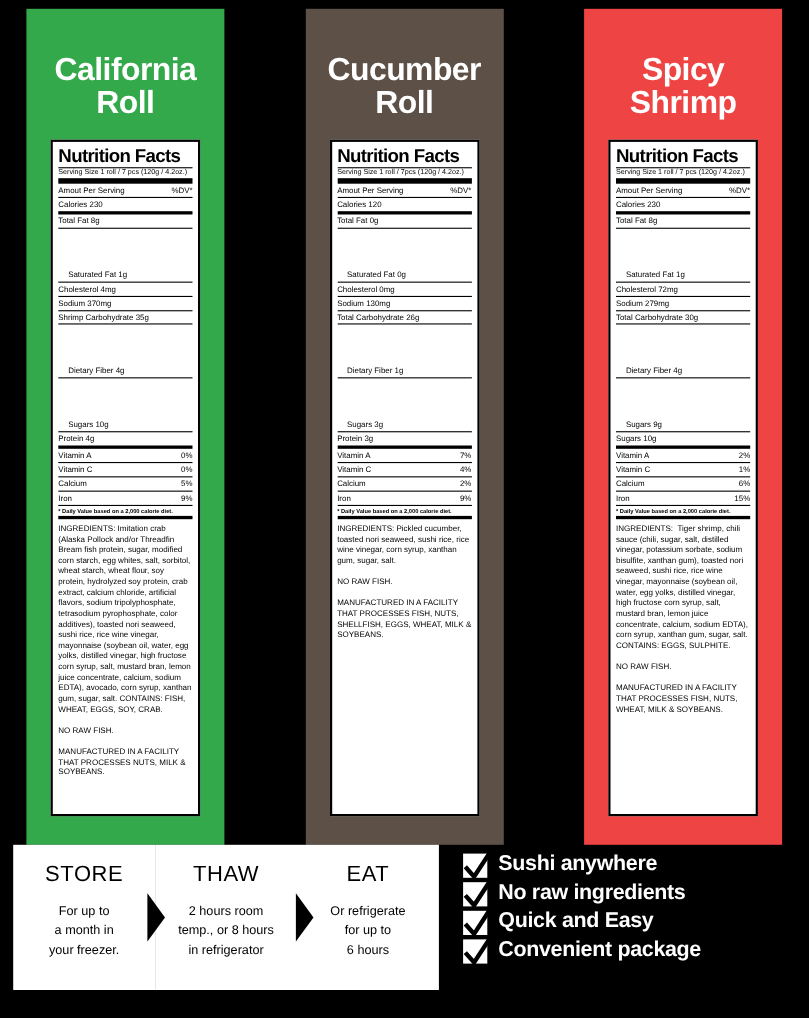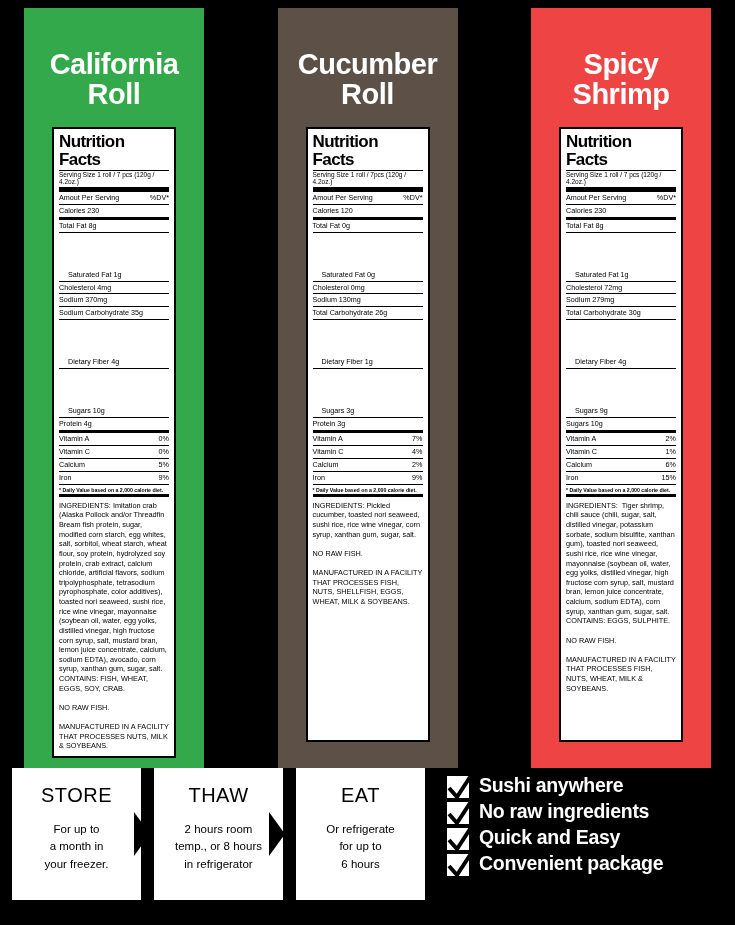--- a/index.html
+++ b/index.html
@@ -44,21 +44,21 @@
     width: 100%;
   }
   .p-green  { background: #34a94b; }
   .p-brown  { background: #5c5047; }
   .p-orange { background: #ef4444; }
 
   
   .panel {
     background: #fff;
     border: 2px solid #000;
-    width: 124px;
+    width: 136px;
     flex: 1 1 auto;
     padding: 4px 5px 5px 5px;
     margin-bottom: 10px;
     display: flex;
     flex-direction: column;
   }
   .nf-title {
     font-size: 17px;
     font-weight: bold;
     letter-spacing: -0.6px;
@@ -104,21 +104,20 @@
     left: 0; top: 768px;
     width: 735px; height: 157px;
     display: flex;
     align-items: flex-start;
     padding: 0 12px;
   }
   .steps {
     display: flex;
     align-items: center;
     position: relative;
-    gap: 13px;
   }
   .step {
     background: #fff;
     width: 129px;
     height: 132px;
     display: flex;
     flex-direction: column;
     align-items: center;
     justify-content: flex-start;
     padding-top: 16px;
@@ -214,21 +213,21 @@
         <div class="rule-thin"></div>
         <div class="row">
             <span>Cholesterol  4mg</span>
           </div>
         <div class="rule-thin"></div>
         <div class="row">
             <span>Sodium 370mg</span>
           </div>
         <div class="rule-thin"></div>
         <div class="row">
-            <span>Sodium Carbohydrate 35g</span>
+            <span>Shrimp Carbohydrate 35g</span>
           </div>
         <div class="rule-thin"></div>
         <div class="row">
             <span class="ind1">Dietary Fiber 4g</span>
           </div>
         <div class="rule-thin"></div>
         <div class="row">
             <span class="ind1">Sugars 10g</span>
           </div>
         <div class="rule-thin"></div>

